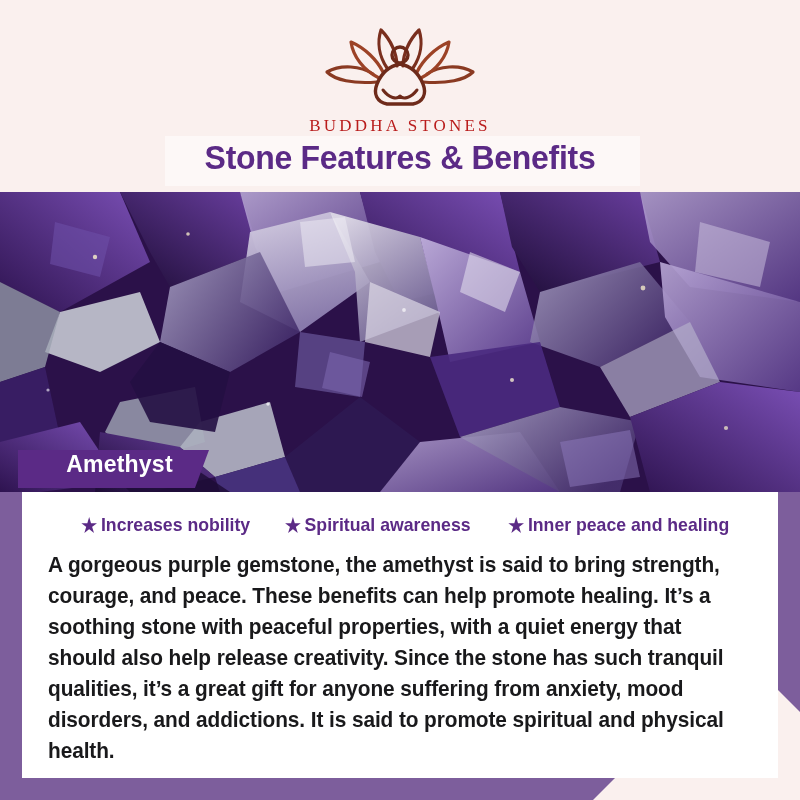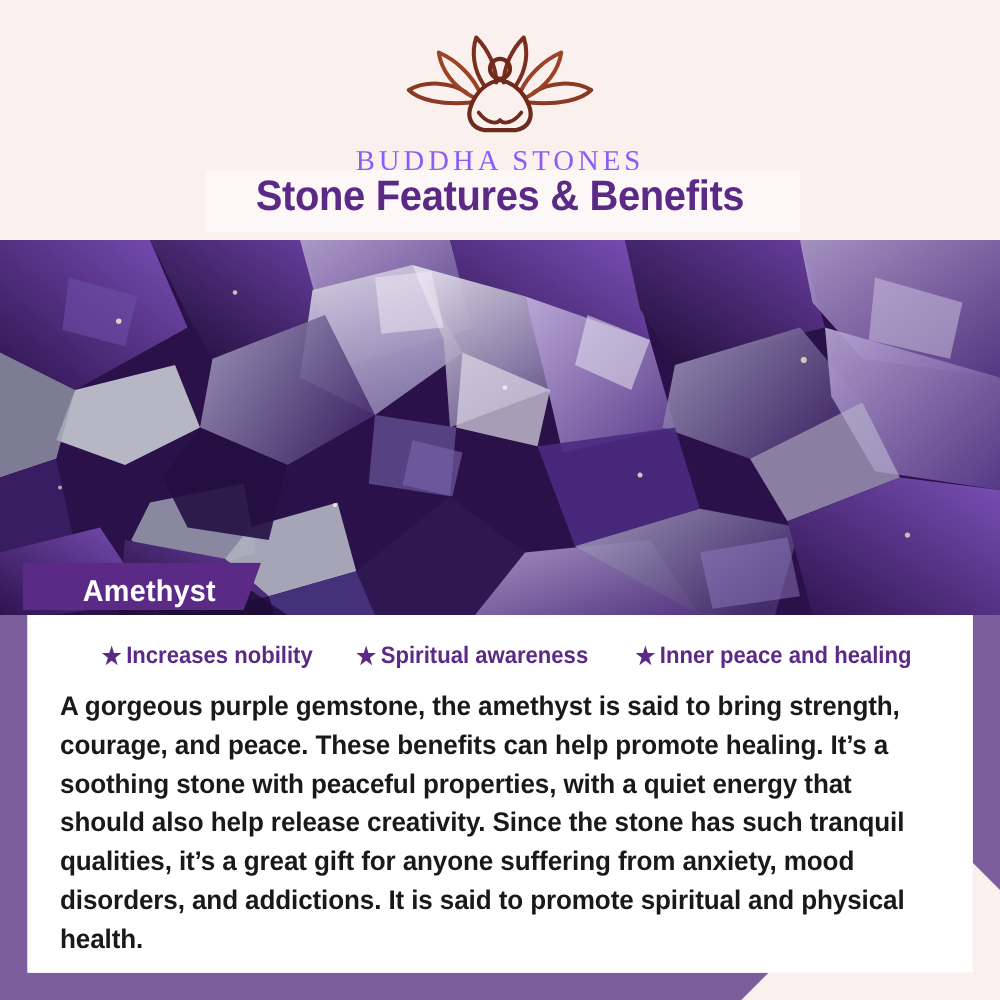--- a/index.html
+++ b/index.html
@@ -72,23 +72,23 @@
     width: 800px;
     text-align: center;
   }
   #logo-mark {
     display: block;
     margin: 0 auto;
   }
   #brand-name {
     margin-top: 2px;
     font-family: "Liberation Serif", serif;
-    font-size: 23px;
+    font-size: 17px;
     letter-spacing: 3.2px;
-    color: #8b5cf6;
+    color: #b91c1c;
     font-weight: 400;
   }
 
   #title-plate {
     position: absolute;
     left: 165px;
     top: 136px;
     width: 475px;
     height: 50px;
     background: #fdf8f7;
@@ -126,21 +126,21 @@
   
   #stone-banner {
     position: absolute;
     left: 18px;
     top: 450px;
     height: 38px;
     padding: 0 34px 0 46px;
     background: #5b2a86;
     clip-path: polygon(0 0, 100% 0, calc(100% - 14px) 100%, 0 100%);
     display: flex;
-    align-items: flex-end;
+    align-items: flex-start;
   }
   #stone-name {
     color: #ffffff;
     font-family: "Liberation Sans Narrow", "Liberation Sans", sans-serif;
     font-weight: 700;
     font-size: 24px;
     letter-spacing: 0.2px;
     transform: scaleX(0.96);
   }
 

